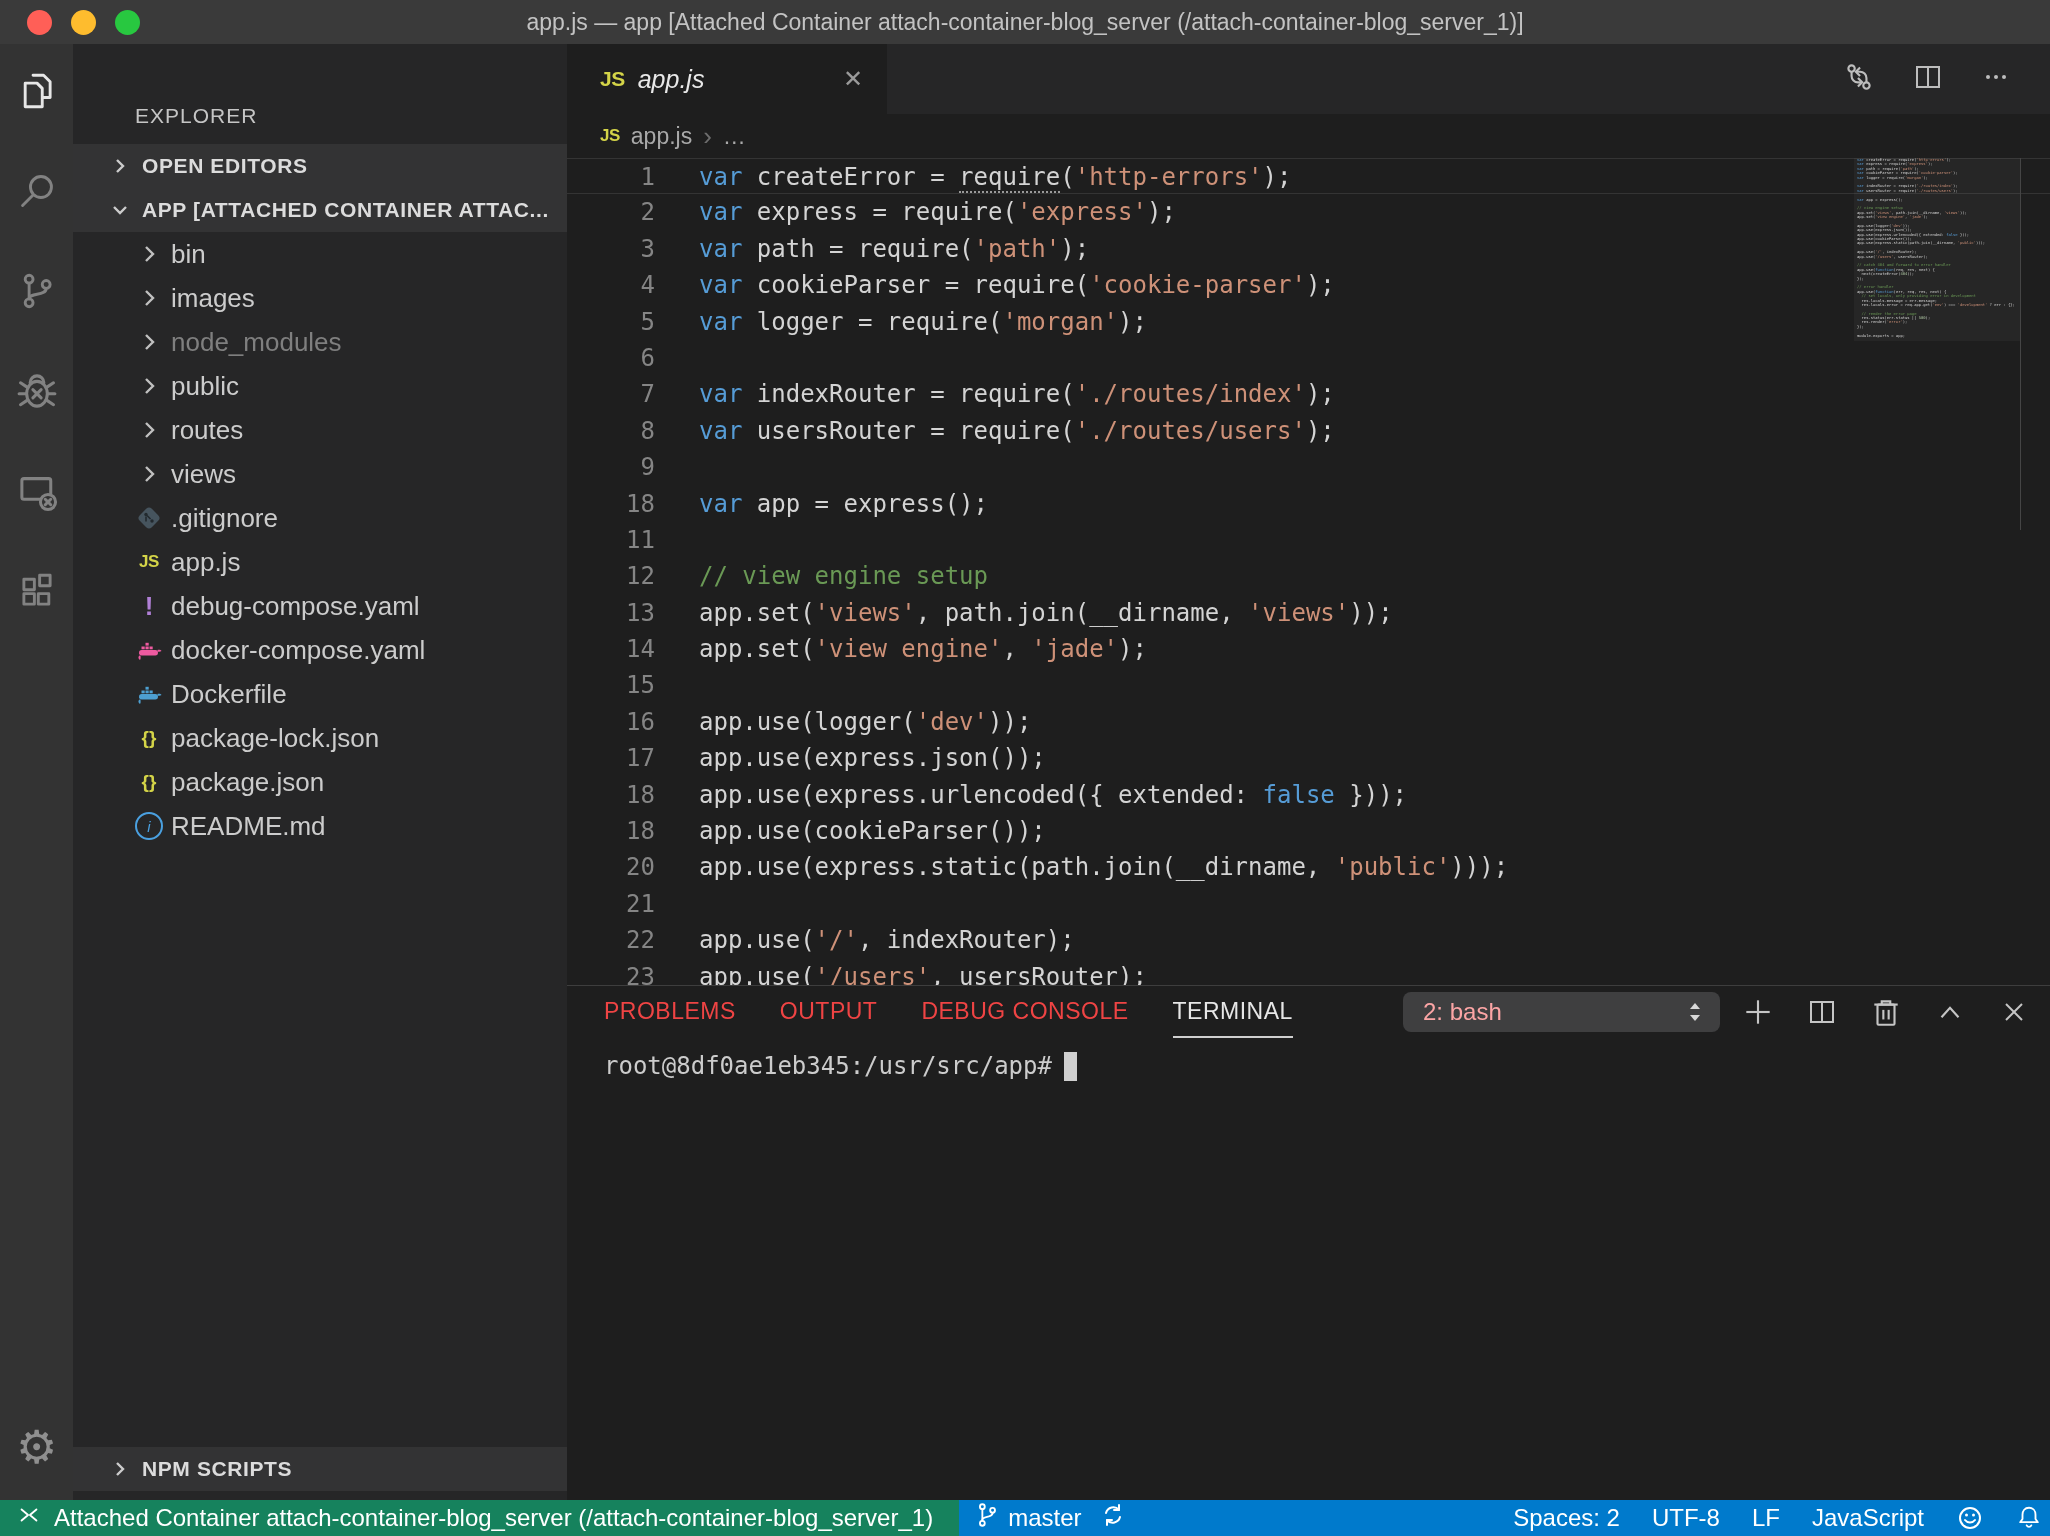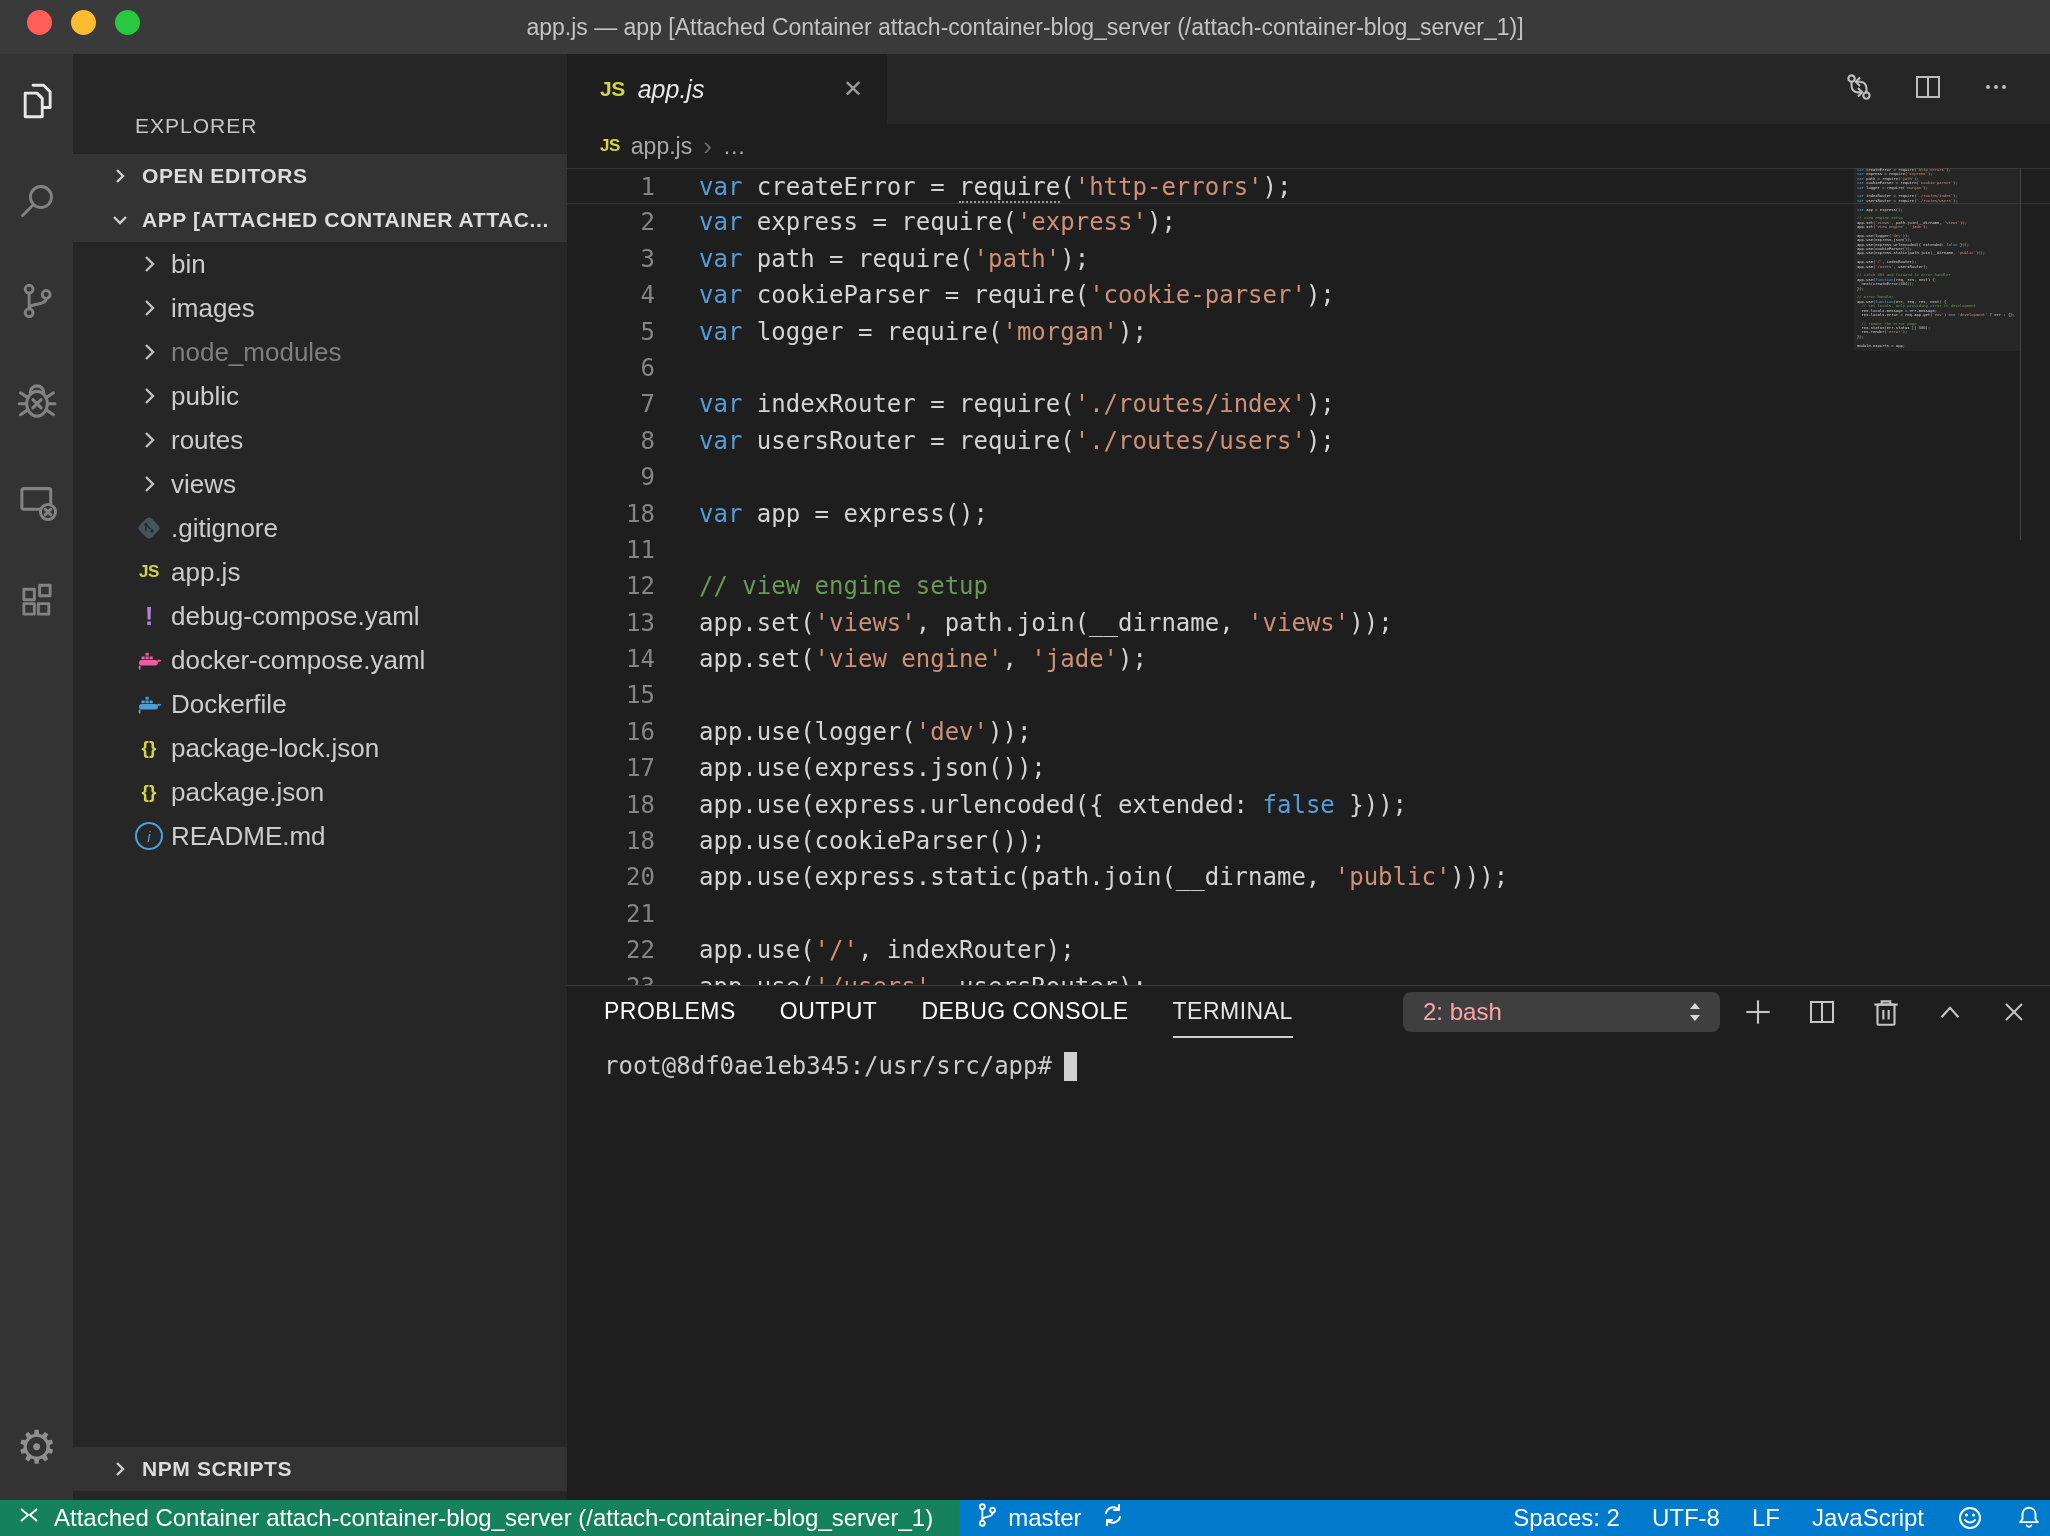--- a/index.html
+++ b/index.html
@@ -1,20 +1,20 @@
 <!DOCTYPE html>
 <html><head>
 <meta charset="utf-8">
 <style>
   html,body{margin:0;padding:0;background:#000;}
   .app{width:2050px;height:1536px;display:flex;flex-direction:column;overflow:hidden;
        font-family:"Liberation Sans",sans-serif;background:#1e1e1e;color:#ccc;
        -webkit-font-smoothing:antialiased;}
   
-  .titlebar{height:54px;flex:none;background:#3a3a3a;display:flex;align-items:center;position:relative;}
+  .titlebar{height:44px;flex:none;background:#3a3a3a;display:flex;align-items:center;position:relative;}
   .lights{position:absolute;left:27px;top:0;height:44px;display:flex;align-items:center;gap:19px;}
   .light{width:25px;height:25px;border-radius:50%;}
   .l-red{background:#ff5f57}.l-yellow{background:#febc2e}.l-green{background:#28c840}
   .title-text{margin:0 auto;font-size:23px;color:#c3c3c3;white-space:nowrap;}
   
   .main{flex:1;display:flex;min-height:0;}
   
   .activitybar{width:73px;flex:none;background:#333333;display:flex;flex-direction:column;align-items:center;padding-top:25px;}
   .ab-item{width:73px;height:48px;margin-bottom:52px;display:flex;align-items:center;justify-content:center;color:#828282;}
   .ab-item.active{color:#e7e7e7;}
@@ -64,21 +64,21 @@
   .tk-pu{color:#d4d4d4;border-bottom:2px dotted #9a9a9a;}
   
   .minimap{position:absolute;top:0;right:35px;width:158px;overflow:hidden;}
   .mm-line{height:4.4px;line-height:4.4px;font-family:"DejaVu Sans Mono",monospace;font-size:3.8px;white-space:pre;overflow:hidden;}
   .mm-slider{position:absolute;top:0;right:30px;width:166px;height:183px;background:rgba(121,121,121,.10);}
   .mm-border{position:absolute;top:0;right:29px;width:1px;height:372px;background:#454545;}
   
   .panel{height:515px;flex:none;background:#1e1e1e;border-top:1px solid #3e3e3e;display:flex;flex-direction:column;box-sizing:border-box;}
   .panel-header{height:52px;flex:none;display:flex;align-items:center;padding-left:37px;padding-right:18px;}
   .ptabs{display:flex;gap:44px;height:100%;}
-  .ptab{display:flex;align-items:center;font-size:23px;letter-spacing:.5px;color:#ffffff;
+  .ptab{display:flex;align-items:center;font-size:23px;letter-spacing:.5px;color:#ef4444;
         border-bottom:2px solid transparent;box-sizing:border-box;}
   .ptab.active{color:#e7e7e7;border-bottom-color:#cfcfcf;}
   .pselect{margin-left:auto;margin-right:20px;width:317px;height:40px;background:#3f3f40;border-radius:8px;
            display:flex;align-items:center;padding:0 14px 0 20px;box-sizing:border-box;}
   .pselect .val{font-size:24px;color:#fca5a5;}
   .pselect .arrows{margin-left:auto;display:flex;}
   .panel-actions{display:flex;align-items:center;gap:28px;color:#c5c5c5;}
   .panel-actions .pa{width:36px;height:36px;display:flex;align-items:center;justify-content:center;}
   .panel-actions svg{stroke:currentColor;fill:none;stroke-width:2;}
   .term{flex:1;padding:10px 0 0 37px;font-family:"DejaVu Sans Mono",monospace;font-size:24px;color:#cccccc;}

